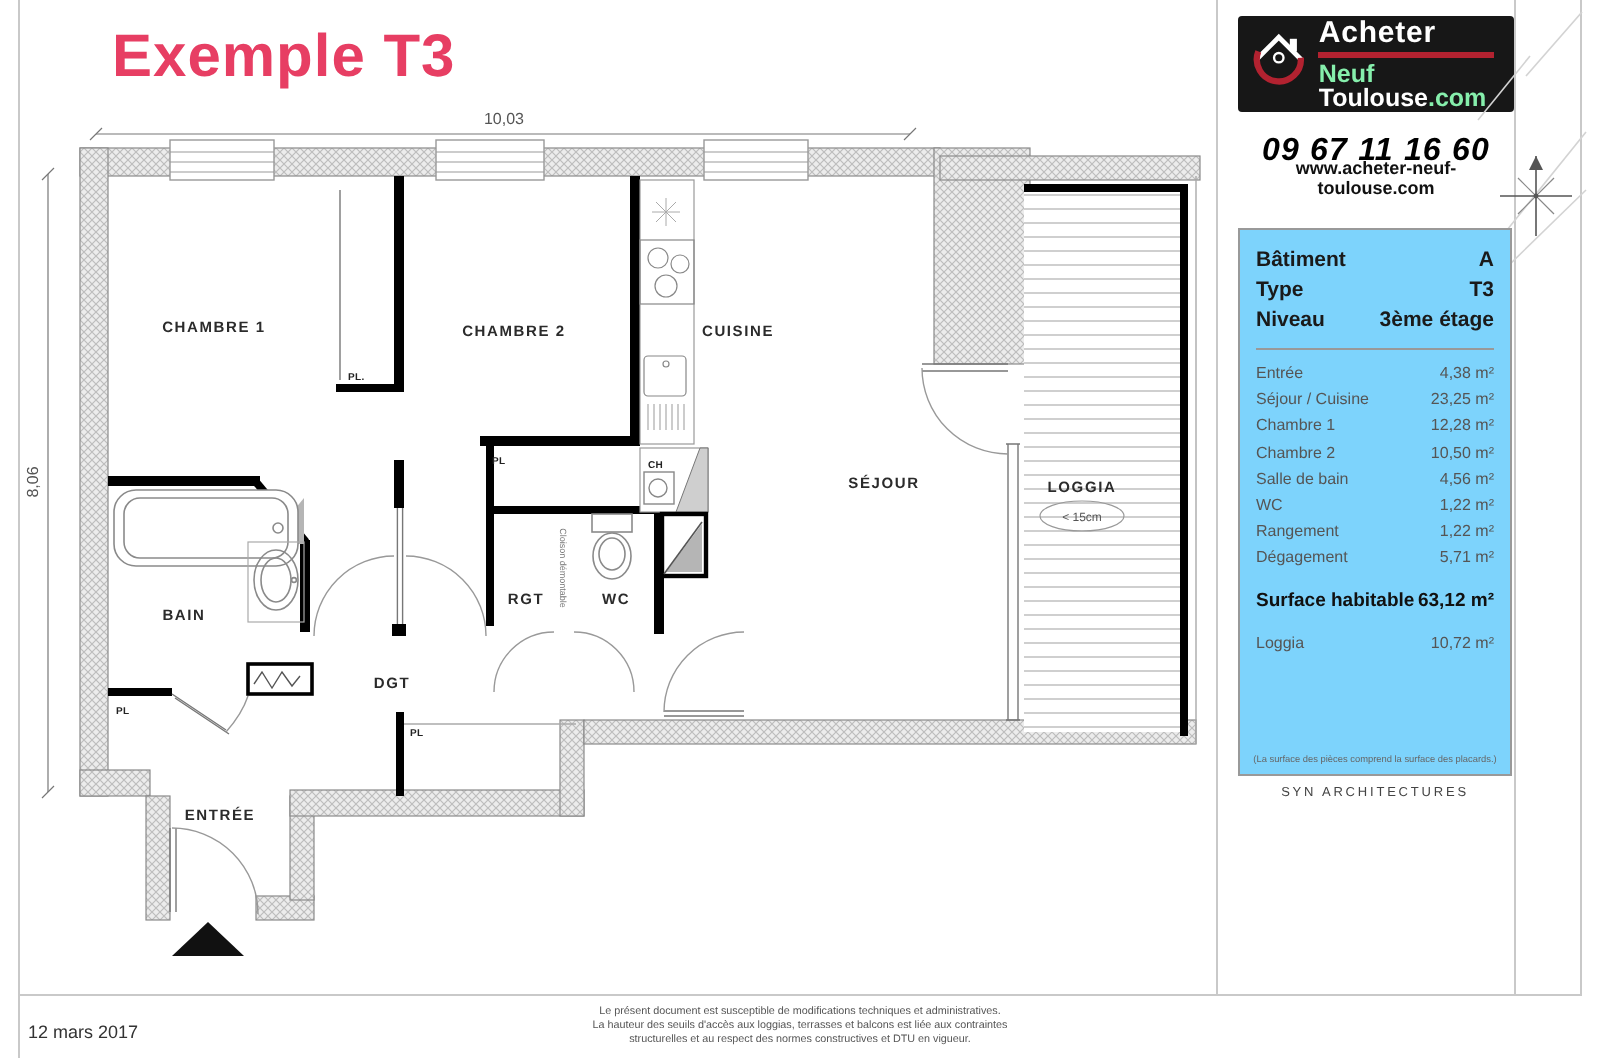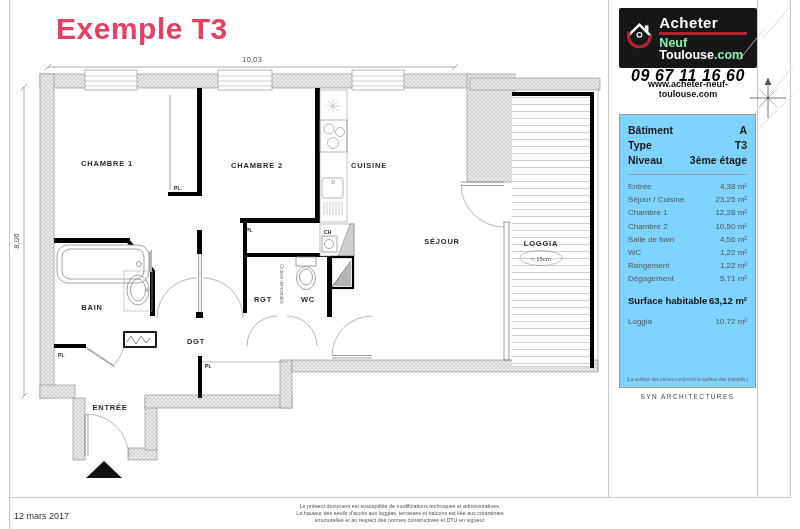--- a/index.html
+++ b/index.html
@@ -5,21 +5,21 @@
   html,body{margin:0;padding:0;background:#fff;}
   body{width:800px;height:529px;position:relative;overflow:hidden;
        font-family:"Liberation Sans",sans-serif;color:#222;}
   .abs{position:absolute;}
   
   .frame{position:absolute;background:#c9c9c9;}
   
   .title{position:absolute;left:56px;top:12px;font-size:30px;font-weight:bold;
          letter-spacing:.5px;color:#e73e63;}
   
-  .logo{position:absolute;left:619px;top:8px;width:138px;height:60px;background:#171717;
+  .logo{position:absolute;left:619px;top:8px;width:138px;height:48px;background:#171717;
         display:flex;align-items:center;padding:3px 7px;box-sizing:border-box;border-radius:2px;}
   .logo-text{margin-left:5px;line-height:1;}
   .logo-l1{color:#fff;font-weight:bold;font-size:15px;letter-spacing:.4px;}
   .logo-bar{height:3px;background:#b22230;margin:2px 0 2px 0;width:88px;}
   .logo-l2{font-size:12.5px;font-weight:bold;}
   .logo-red{color:#86efac;} .logo-wht{color:#fff;}
   .phone{position:absolute;left:619px;top:67px;width:138px;text-align:center;
          font-size:16px;font-weight:bold;font-style:italic;letter-spacing:.6px;color:#000;}
   .website{position:absolute;left:619px;top:79px;width:138px;text-align:center;
          font-size:9px;font-weight:bold;color:#111;}

